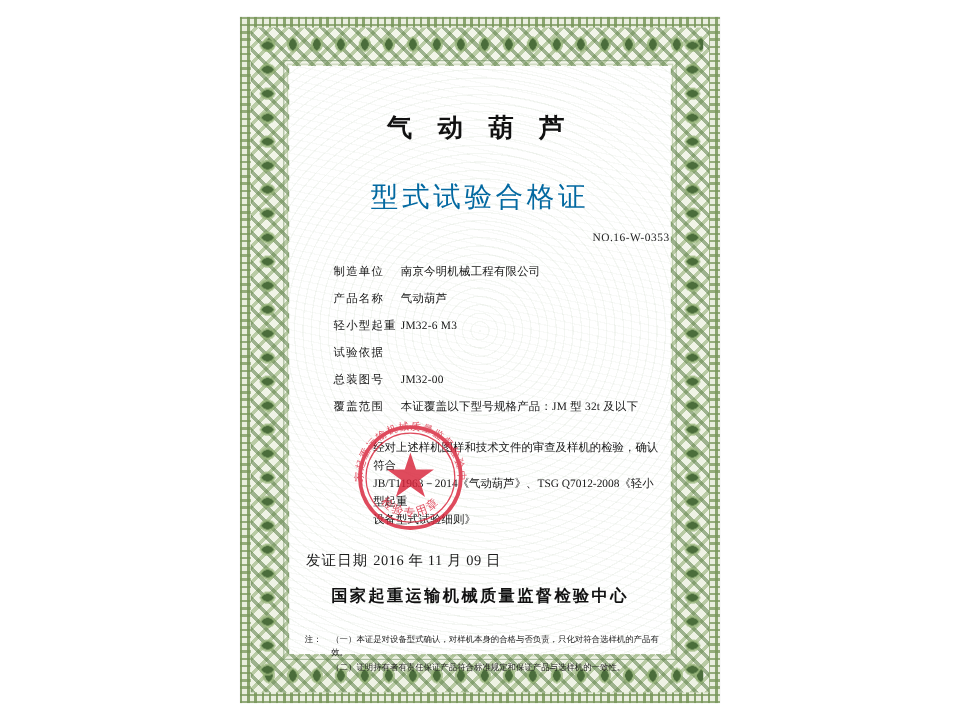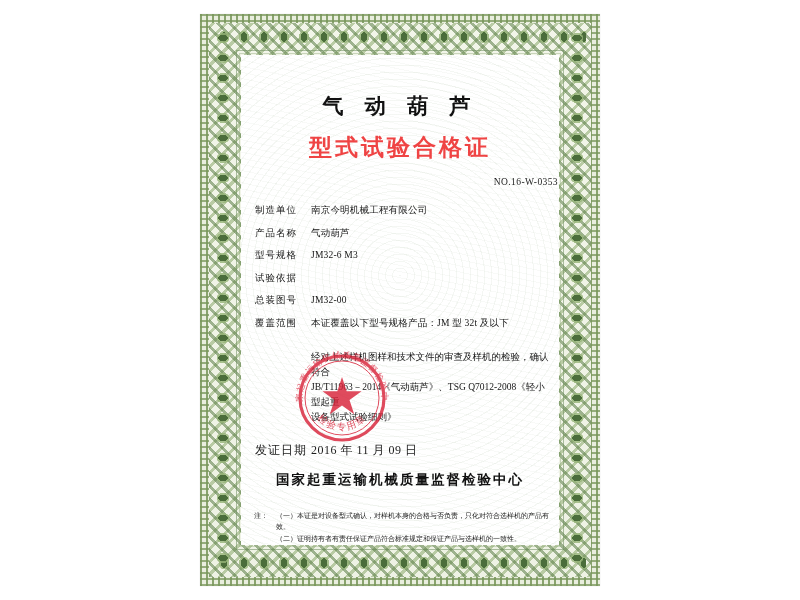--- a/index.html
+++ b/index.html
@@ -117,25 +117,25 @@
     text-align: center;
     margin-top: 36px;
     font-size: 21px;
     letter-spacing: 7px;
     font-weight: bold;
     color: #111;
     font-family: "DejaVu Serif", "Liberation Serif", serif;
   }
   .title-sub {
     text-align: center;
-    margin-top: 12px;
+    margin-top: 29px;
     font-size: 23px;
     letter-spacing: 3px;
-    font-weight: bold;
-    color: #ef4444;
+    font-weight: normal;
+    color: #0369a1;
     font-family: "DejaVu Serif", "Liberation Serif", serif;
   }
   .serial {
     text-align: right;
     margin-top: 14px;
     font-size: 9.5px;
     letter-spacing: 0.4px;
     color: #1d1d1d;
   }
 
@@ -143,20 +143,21 @@
     margin-top: 17px;
     padding-left: 13px;
     padding-right: 6px;
   }
   .field-row {
     display: flex;
     align-items: flex-start;
     margin-bottom: 9.5px;
     font-size: 9.5px;
     line-height: 13px;
+    margin-left: 23px;
   }
   .field-label {
     flex: 0 0 56px;
     letter-spacing: 1px;
     color: #151515;
     white-space: nowrap;
   }
   .field-value {
     flex: 1 1 auto;
     color: #151515;
@@ -256,21 +257,21 @@
           <div class="field-label">制造单位</div>
           <div class="field-value">南京今明机械工程有限公司</div>
         </div>
 
         <div class="field-row">
           <div class="field-label">产品名称</div>
           <div class="field-value">气动葫芦</div>
         </div>
 
         <div class="field-row">
-          <div class="field-label">型号规格</div>
+          <div class="field-label">轻小型起重</div>
           <div class="field-value">JM32-6 M3</div>
         </div>
 
         <div class="field-row">
           <div class="field-label">试验依据</div>
         </div>
 
         <div class="field-row">
           <div class="field-label">总装图号</div>
           <div class="field-value">JM32-00</div>

